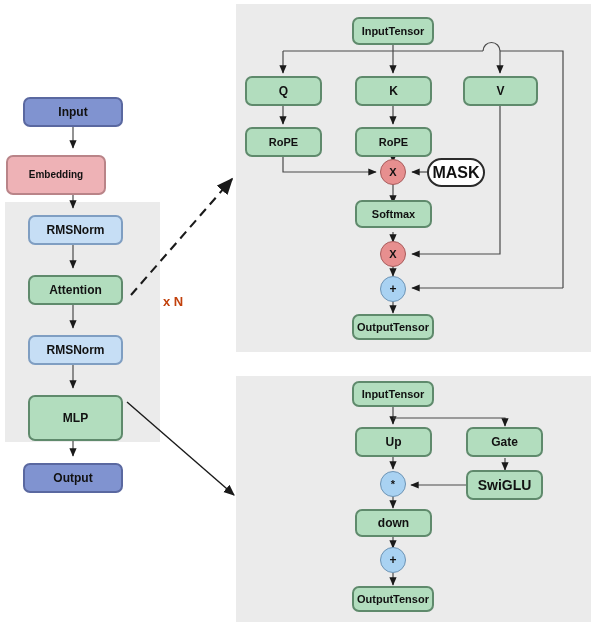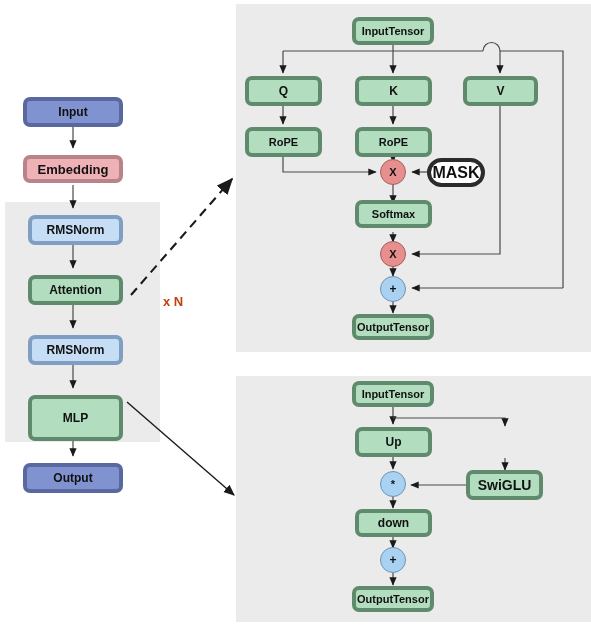--- a/index.html
+++ b/index.html
@@ -4,21 +4,21 @@
 <style>
   html,body{margin:0;padding:0;background:#ffffff;}
   body{width:591px;height:636px;position:relative;overflow:hidden;
        font-family:"Liberation Sans",sans-serif;}
   #root{position:absolute;left:0;top:0;width:591px;height:636px;}
   svg#wires{position:absolute;left:0;top:0;width:591px;height:636px;pointer-events:none;}
 
   .panel{position:absolute;background:#ebebeb;}
 
   .node{position:absolute;box-sizing:border-box;border-radius:7px;
-        border:4px solid #a16207;display:flex;align-items:center;justify-content:center;
+        border:2px solid #a16207;display:flex;align-items:center;justify-content:center;
         font-weight:bold;color:#111;text-align:center;line-height:1;}
   .node.green{background:#b2ddbe;border-color:#5f8a6c;}
   .node.blue{background:#8093d0;border-color:#5a68a0;}
   .node.pink{background:#eeb2b6;border-color:#b98488;}
   .node.lblue{background:#c6def5;border-color:#7f9ec2;}
   .node.white{background:#ffffff;border-color:#2b2b2b;border-radius:999px;}
 
   .circ{position:absolute;box-sizing:border-box;border-radius:50%;
         display:flex;align-items:center;justify-content:center;
         font-weight:bold;color:#111;line-height:1;}
@@ -88,21 +88,21 @@
 
     </g>
 
     <line x1="131" y1="295" x2="232" y2="179" stroke="#1a1a1a" stroke-width="2.1" stroke-dasharray="9,6" fill="none" marker-end="url(#ahbig)"></line>
 
     <line x1="127" y1="402" x2="234" y2="495" stroke="#1a1a1a" stroke-width="1.4" fill="none" marker-end="url(#ahbig)"></line>
   </svg>
 
   <div class="node blue" style="left:23px;top:97px;width:100px;height:30px;font-size:12px;">Input</div>
 
-  <div class="node pink" style="left:23px;top:155px;width:100px;height:28px;font-size:13px;">Embedding</div>
+  <div class="node pink" style="left:6px;top:155px;width:100px;height:40px;font-size:10px;">Embedding</div>
 
   <div class="node lblue" style="left:28px;top:215px;width:95px;height:30px;font-size:12px;">RMSNorm</div>
 
   <div class="node green" style="left:28px;top:275px;width:95px;height:30px;font-size:12px;">Attention</div>
 
   <div class="node lblue" style="left:28px;top:335px;width:95px;height:30px;font-size:12px;">RMSNorm</div>
 
   <div class="node green" style="left:28px;top:395px;width:95px;height:46px;font-size:12px;">MLP</div>
 
   <div class="node blue" style="left:23px;top:463px;width:100px;height:30px;font-size:12px;">Output</div>
@@ -130,20 +130,21 @@
   <div class="circ red" style="left:380px;top:241px;width:26px;height:26px;font-size:11px;">X</div>
 
   <div class="circ cyan" style="left:380px;top:276px;width:26px;height:26px;font-size:12px;">+</div>
 
   <div class="node green" style="left:352px;top:314px;width:82px;height:26px;font-size:11px;">OutputTensor</div>
 
   <div class="node green" style="left:352px;top:381px;width:82px;height:26px;font-size:11px;">InputTensor</div>
 
   <div class="node green" style="left:355px;top:427px;width:77px;height:30px;font-size:12px;">Up</div>
 
+  <div class="node green" style="left:466px;top:427px;width:77px;height:30px;font-size:12px;">Gate</div>
 
   <div class="circ cyan" style="left:380px;top:471px;width:26px;height:26px;font-size:11px;">*</div>
 
   <div class="node green" style="left:466px;top:470px;width:77px;height:30px;font-size:14px;">SwiGLU</div>
 
   <div class="node green" style="left:355px;top:509px;width:77px;height:28px;font-size:12px;">down</div>
 
   <div class="circ cyan" style="left:380px;top:547px;width:26px;height:26px;font-size:12px;">+</div>
 
   <div class="node green" style="left:352px;top:586px;width:82px;height:26px;font-size:11px;">OutputTensor</div>

